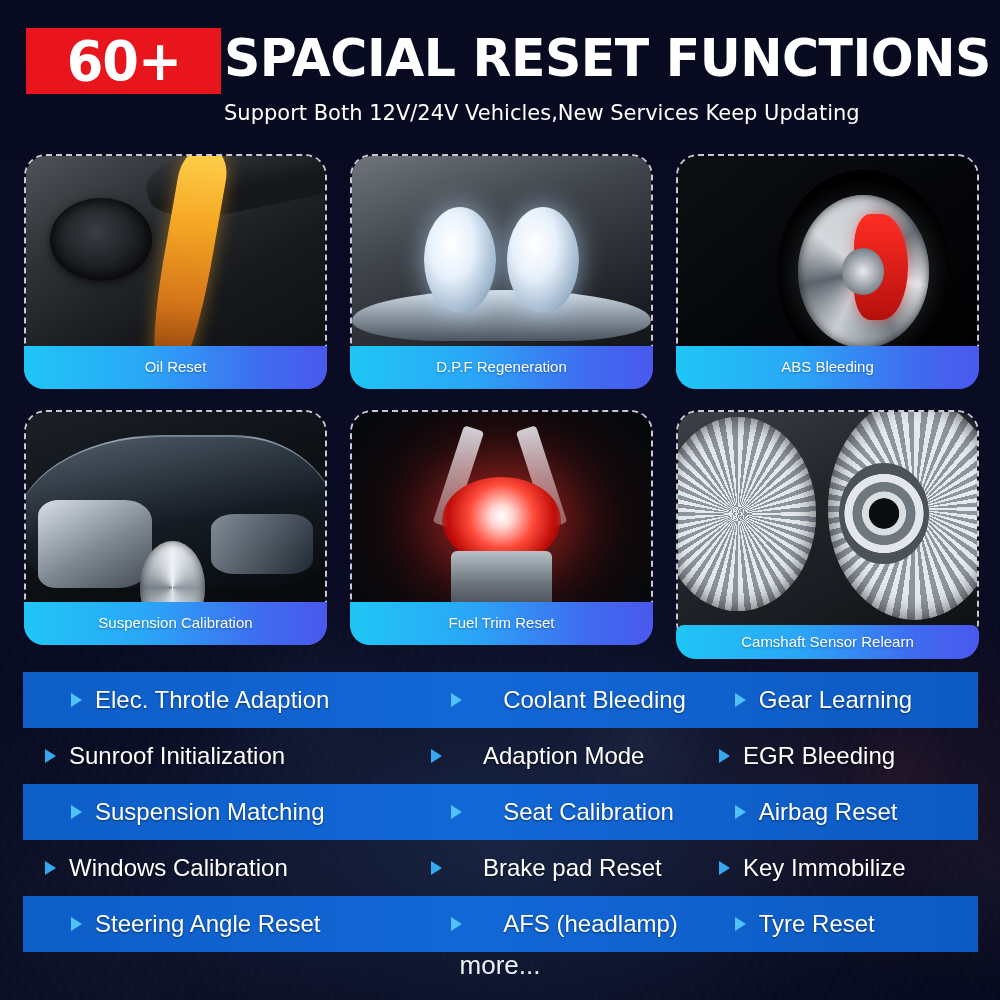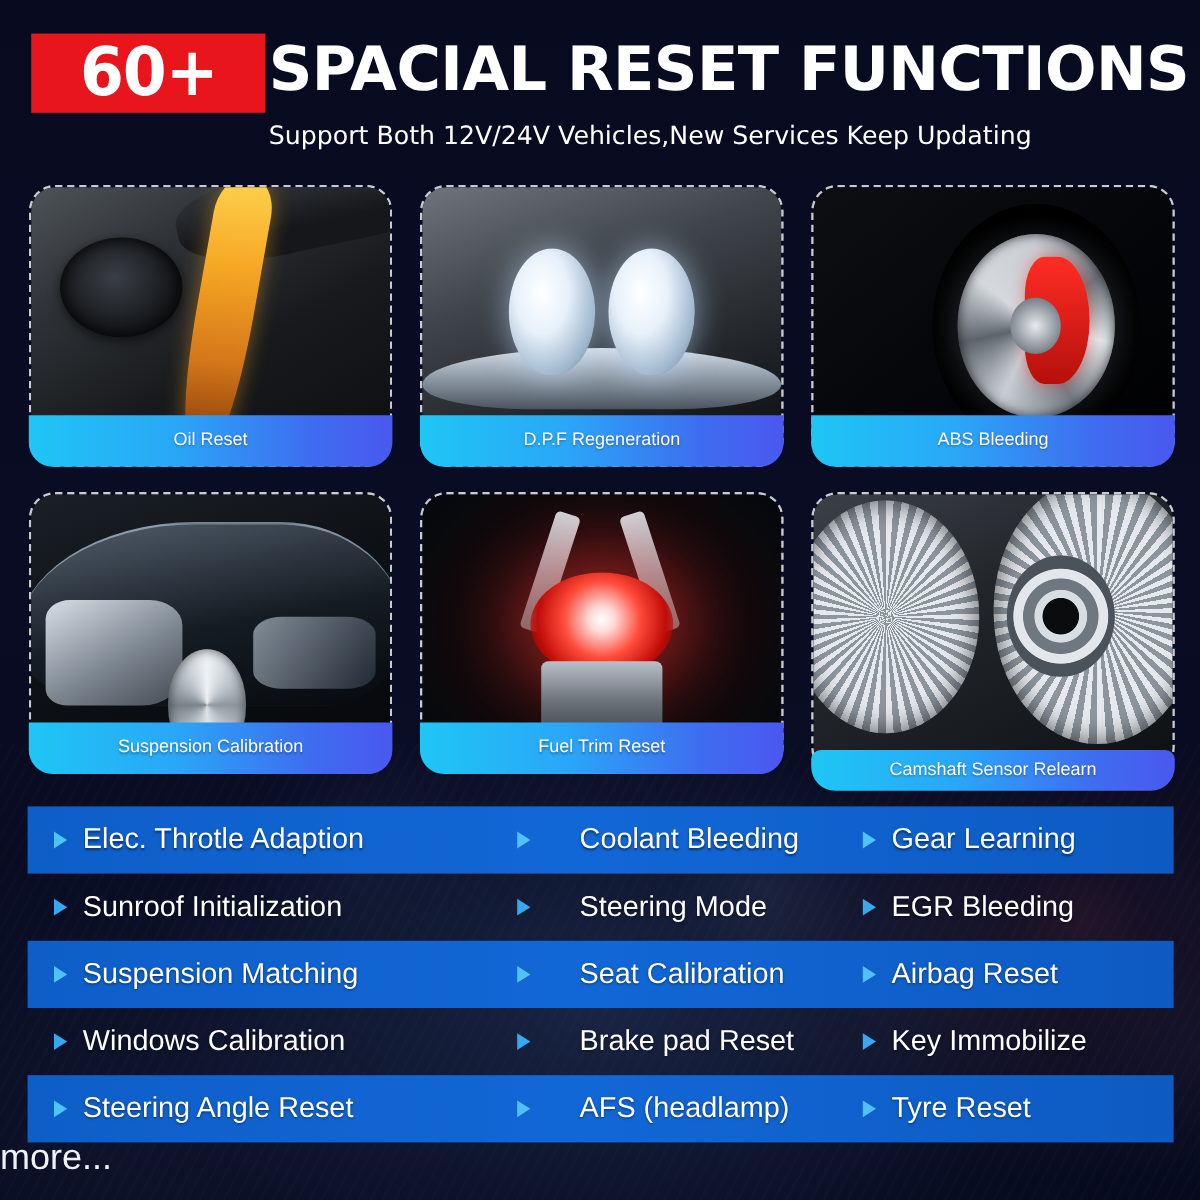--- a/index.html
+++ b/index.html
@@ -193,40 +193,40 @@
     position:absolute; right:16%; top:22%; width:30%; height:44%;
     border-radius:50%;
     background:radial-gradient(circle,#0a0c0e 0 22%,#d9dee3 23% 32%,#6f777f 33% 46%,#e3e7eb 47% 58%,#4b5259 59% 100%);
   }
 
   
   .list{ position:absolute; left:23px; top:672px; width:955px; }
   .list-row{
     position:relative; height:56px; display:flex; align-items:center;
   }
-  .list-row.banded{ background:linear-gradient(90deg,#0e5ec8 0%,#1267d6 48%,#0d5ac2 100%); }
+  .list-row.banded{ background:linear-gradient(90deg,#0e5ec8 0%,#1267d6 48%,#0d5ac2 100%);padding-left:26px; }
   .cell{ display:flex; align-items:center; }
   .cell.c1{ width:408px; padding-left:22px; }
   .cell.c2{ width:288px;gap:28px; }
   .cell.c3{ width:247px; }
   .arrow{
     width:0; height:0; margin-right:13px;
     border-left:11px solid #35a8f0;
     border-top:7px solid transparent;
     border-bottom:7px solid transparent;
     flex:0 0 auto;
   }
   .list-row.banded .arrow{ border-left-color:#4fc3f7; }
   .cell-label{
     color:#ffffff; font-size:24px; line-height:26px; white-space:nowrap;
     text-shadow:0 1px 2px rgba(0,0,0,.5);
   }
   .more{
-    position:absolute; left:0; top:952px; width:1000px; text-align:left;
-    color:#eef2f7; font-size:30px; line-height:26px;
+    position:absolute; left:0; top:952px; width:1000px; text-align:center;
+    color:#eef2f7; font-size:26px; line-height:26px;
   }
 </style>
 </head>
 <body>
 
 <div id="page">
 
   <div class="bg-texture"></div>
 
   <div class="header">
@@ -336,21 +336,21 @@
       </div>
     </div>
 
     <div class="list-row">
       <div class="cell c1">
         <span class="arrow"></span>
         <span class="cell-label">Sunroof Initialization</span>
       </div>
       <div class="cell c2">
         <span class="arrow"></span>
-        <span class="cell-label">Steering Mode</span>
+        <span class="cell-label">Adaption Mode</span>
       </div>
       <div class="cell c3">
         <span class="arrow"></span>
         <span class="cell-label">EGR Bleeding</span>
       </div>
     </div>
 
     <div class="list-row banded">
       <div class="cell c1">
         <span class="arrow"></span>

